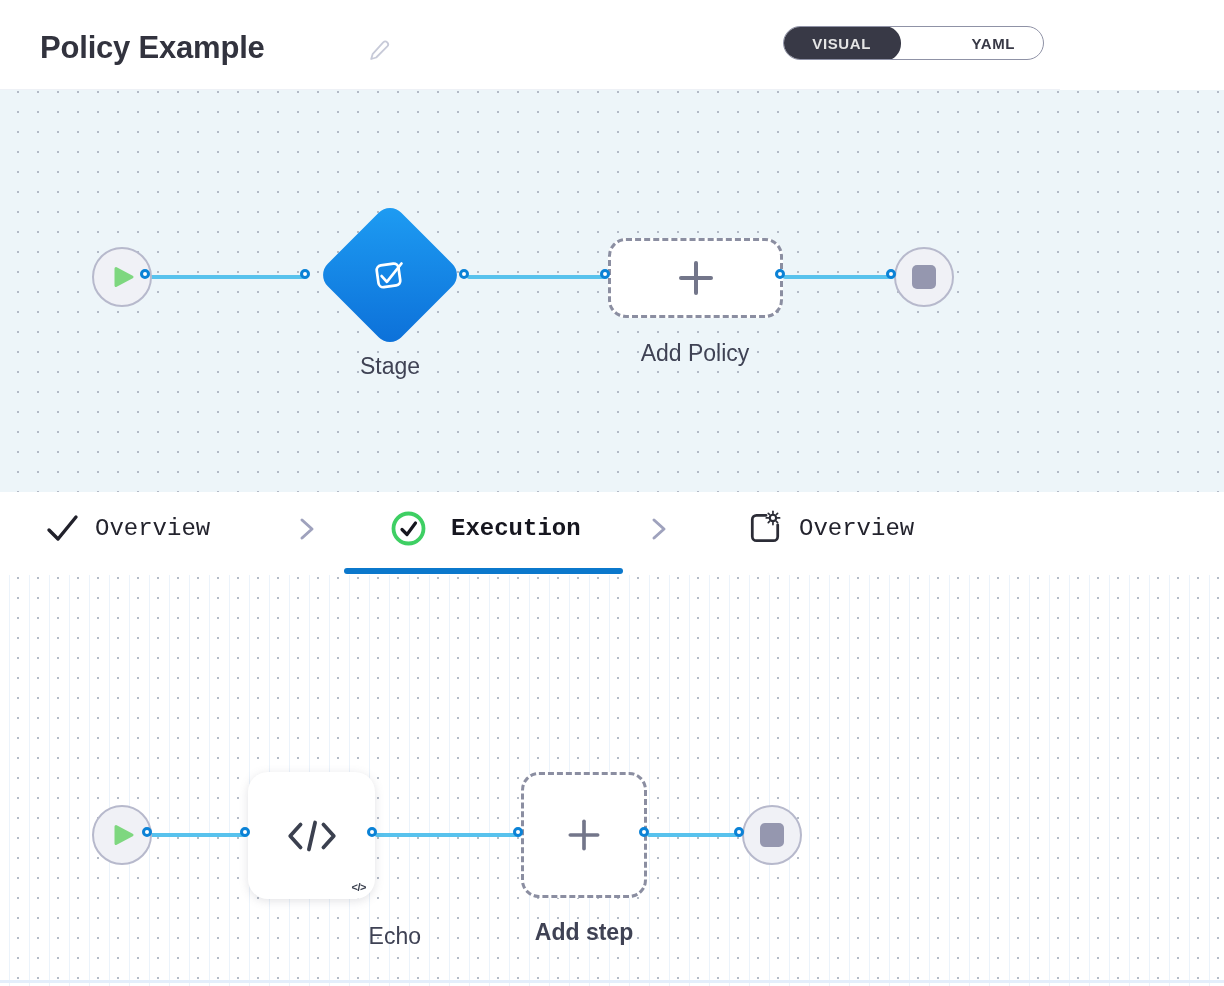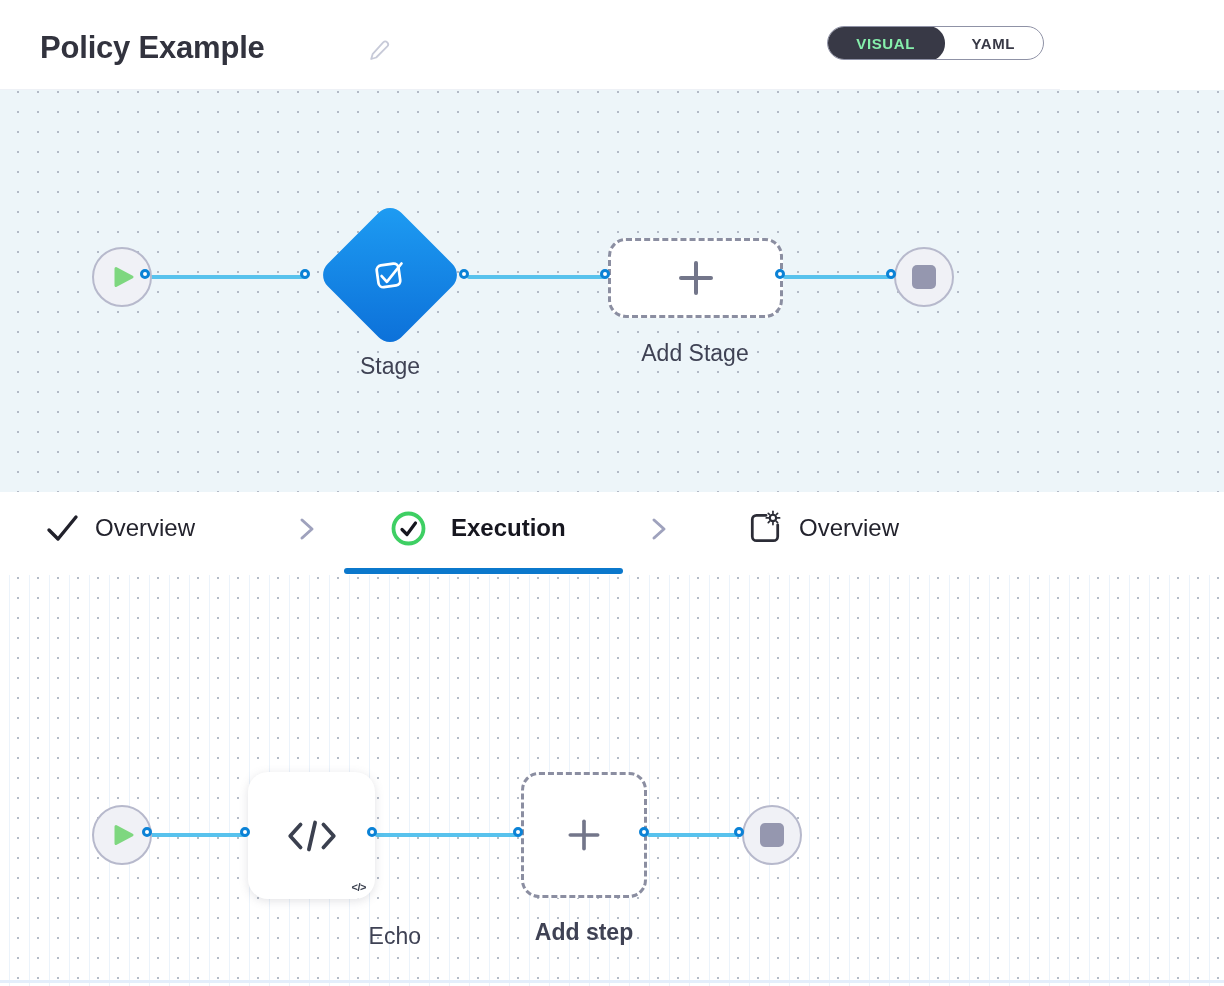--- a/index.html
+++ b/index.html
@@ -5,22 +5,22 @@
   * { margin:0; padding:0; box-sizing:border-box; }
   html,body { width:1224px; height:986px; overflow:hidden; }
   body { font-family:"Liberation Sans","DejaVu Sans",sans-serif; background:#fff; position:relative; }
 
   
   .header { position:absolute; left:0; top:0; width:1060px; height:90px; background:#fff; border-bottom:1px solid #eef1f6; z-index:5; }
   .page-title { position:absolute; left:40px; top:30px; font-size:31px; font-weight:700; color:#32333e; letter-spacing:-0.2px; }
   .edit-pencil { position:absolute; left:368px; top:38px; width:24px; height:24px; cursor:pointer; }
   .mode-toggle { position:absolute; right:16px; top:26px; height:34px; display:flex; align-items:stretch; border:1.5px solid #8f92a6; border-radius:17px; background:#fff; overflow:hidden; }
   .toggle-seg { display:flex; align-items:center; justify-content:center; font-size:15px; font-weight:700; letter-spacing:0.6px; padding:0 28px; cursor:pointer; }
-  .toggle-seg.selected { background:#383946; color:#86efac; border-radius:17px; margin:-1.5px; padding:0 30px;text-align:center; }
-  .toggle-seg.unselected { color:#383946; }
+  .toggle-seg.selected { background:#383946; color:#e5e5e5; border-radius:17px; margin:-1.5px; padding:0 30px;text-align:center; }
+  .toggle-seg.unselected { color:#383946;margin-left:44px; }
 
   
   .stage-canvas { position:absolute; left:0; top:90px; width:1224px; height:402px;
     background-color:#edf5f9;
     background-image:radial-gradient(circle, #b3bac6 1.2px, transparent 1.4px);
     background-size:20px 20px; background-position:8px 12px; }
   .step-canvas { position:absolute; left:0; top:575px; width:1224px; height:411px;
     background-color:#fff;
     background-image:linear-gradient(to right, #ebf3fb 1.5px, transparent 1.5px),
                      radial-gradient(circle, #b3bac6 1.2px, transparent 1.4px);
@@ -43,21 +43,21 @@
     border:3px dashed #8b8ea1; border-radius:18px; display:flex; align-items:center; justify-content:center; z-index:2; cursor:pointer; }
   .add-step-btn { position:absolute; left:521px; top:197px; width:126px; height:126px; background:#fff;
     border:3px dashed #8b8ea1; border-radius:18px; display:flex; align-items:center; justify-content:center; z-index:2; cursor:pointer; }
 
   .step-card { position:absolute; left:248px; top:197px; width:127px; height:127px; background:#fff; border-radius:20px;
     box-shadow:0 2px 10px rgba(96,97,112,0.18); display:flex; align-items:center; justify-content:center; z-index:3; cursor:pointer; }
   .step-card .corner-badge { position:absolute; right:9px; bottom:6px; font-size:11px; font-weight:700; color:#3b404f; letter-spacing:-0.5px; }
 
   
   .tab-bar { position:absolute; left:0; top:492px; width:1224px; height:83px; background:#fff; z-index:5; }
-  .tab-item { position:absolute; display:flex; align-items:center; gap:16px; cursor:pointer; height:40px; top:16px; }
+  .tab-item { position:absolute; display:flex; align-items:center; gap:16px; cursor:pointer; height:40px; top:16px;font-family:Liberation Mono, monospace; }
   .tab-label { font-size:24px; color:#23232d; }
   .tab-label.bold { font-weight:700; color:#16161f; }
   .tab-chevron { position:absolute; top:23px; }
   .active-underline { position:absolute; left:344px; top:76px; width:279px; height:6px; background:#0b78cc; border-radius:3px; }
 </style>
 </head>
 <body>
 
 <div class="header">
   <div class="page-title">Policy Example</div>
@@ -105,21 +105,21 @@
   </div>
 
   <div class="port" style="left:140px; top:179px;"></div>
   <div class="port" style="left:300px; top:179px;"></div>
   <div class="port" style="left:459px; top:179px;"></div>
   <div class="port" style="left:600px; top:179px;"></div>
   <div class="port" style="left:775px; top:179px;"></div>
   <div class="port" style="left:886px; top:179px;"></div>
 
   <div class="node-label" style="left:280px; top:263px;">Stage</div>
-  <div class="node-label" style="left:585px; top:250px;">Add Stage</div>
+  <div class="node-label" style="left:585px; top:250px;">Add Policy</div>
 </div>
 
 <div class="tab-bar">
 
   <div class="tab-item" style="left:45px;">
     <svg width="34" height="30" viewBox="0 0 34 30">
       <polyline points="4,17 13,26 31,4" fill="none" stroke="#21212b" stroke-width="3.4" stroke-linecap="round" stroke-linejoin="round"></polyline>
     </svg>
     <span class="tab-label">Overview</span>
   </div>

